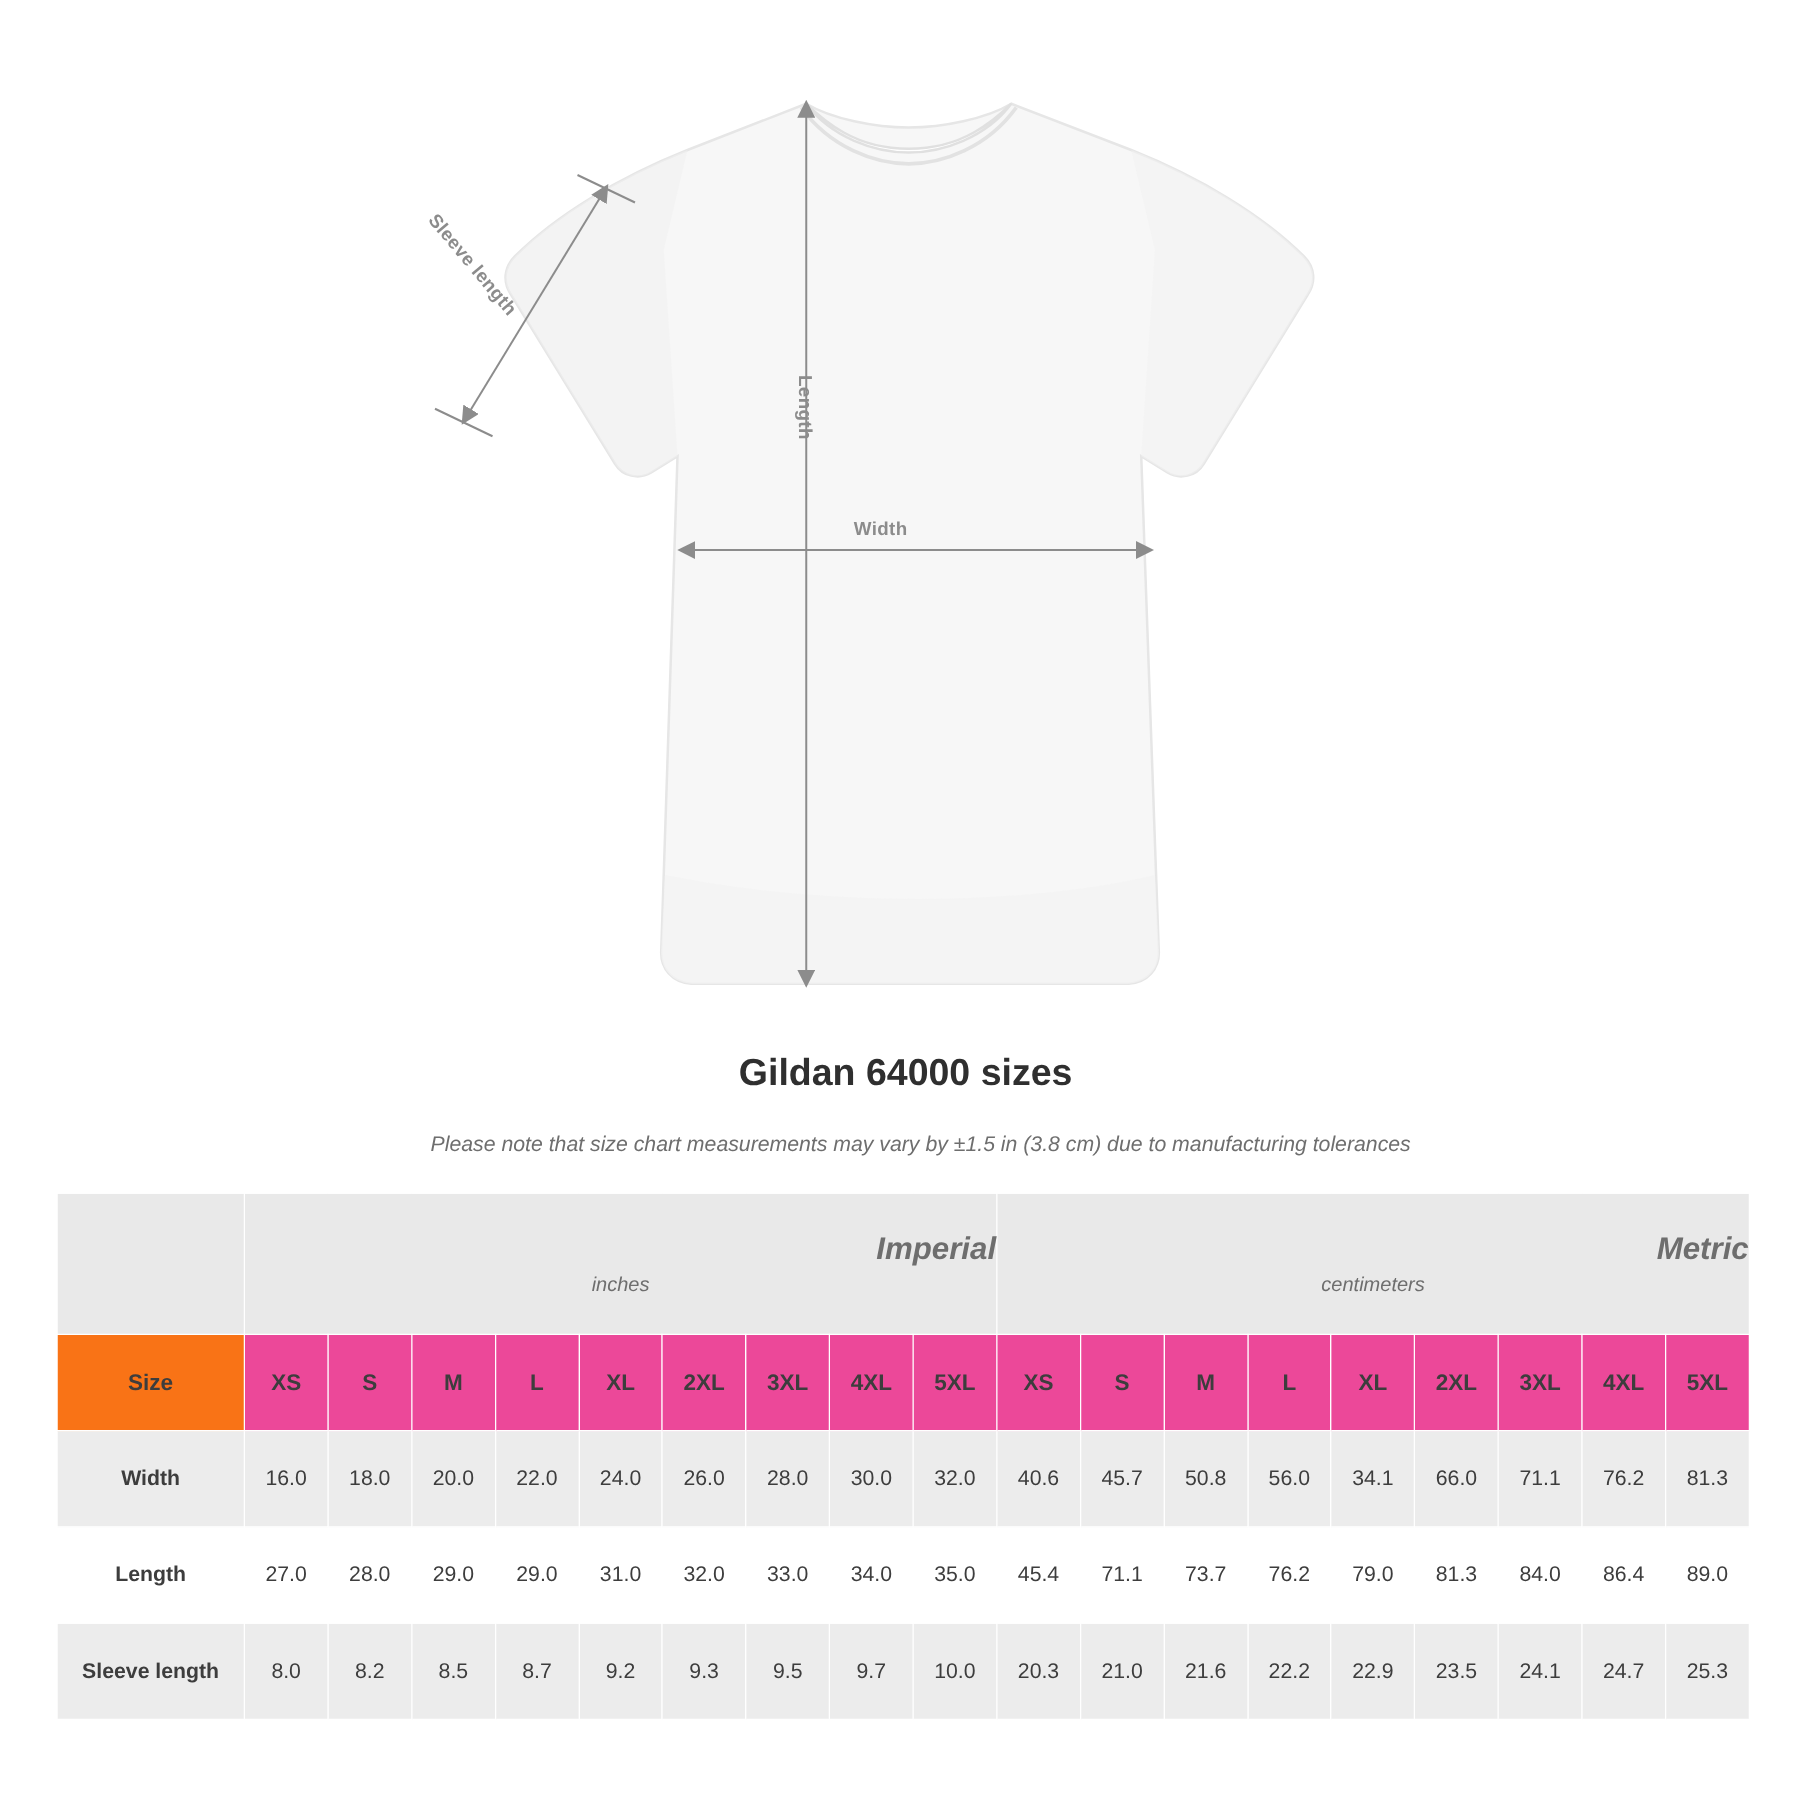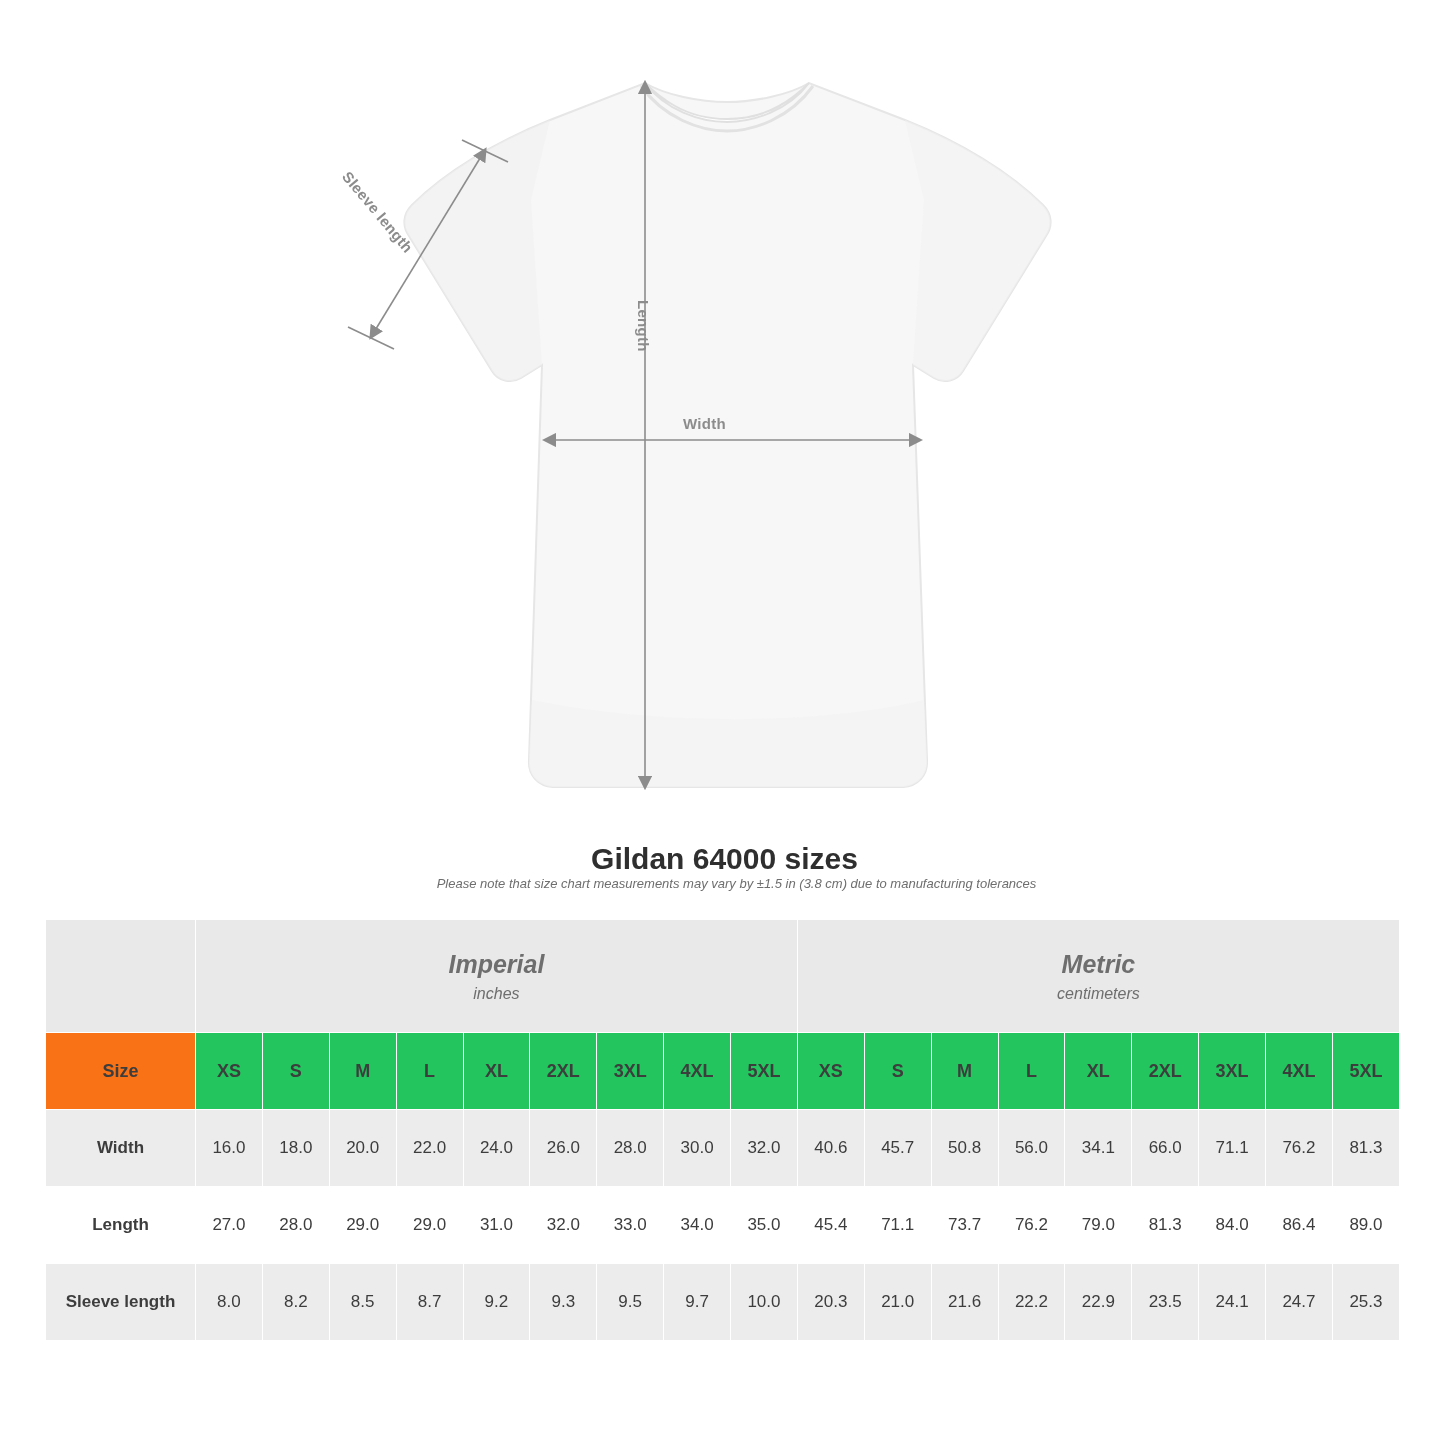--- a/index.html
+++ b/index.html
@@ -61,24 +61,24 @@
   
   .chart-title {
     text-align: center;
     font-size: 30px;
     font-weight: bold;
     color: #2f2f2f;
     margin: 22px 0 0 4px;
   }
   .chart-note {
     text-align: center;
-    font-size: 13px;
+    font-size: 17px;
     font-style: italic;
     color: #6e6e6e;
-    margin-top: 0;
+    margin-top: 30px;
     padding-left: 28px;
   }
 
   
   .table-wrap {
     margin: 28px 45px 0 45px;
     width: 1355px;
   }
   table.size-table {
     width: 100%;
@@ -96,32 +96,33 @@
     background: #e9e9e9;
     height: 112px;
     vertical-align: middle;
   }
   .unit-head .unit-name {
     font-size: 25px;
     font-weight: bold;
     font-style: italic;
     color: #6e6e6e;
     line-height: 1.25;
+    text-align: right;
   }
   .unit-head .unit-sub {
     font-size: 16px;
     font-style: italic;
     color: #6e6e6e;
     margin-top: 4px;
   }
   .blank-head {
     background: #e9e9e9;
   }
   tr.row-sizes td {
-    background: #22c55e;
+    background: #ec4899;
     height: 76px;
     font-weight: bold;
     font-size: 18px;
   }
   tr.row-sizes td.rowlabel {
     background: #f97316;
   }
   td.rowlabel {
     font-weight: bold;
     font-size: 18px;

